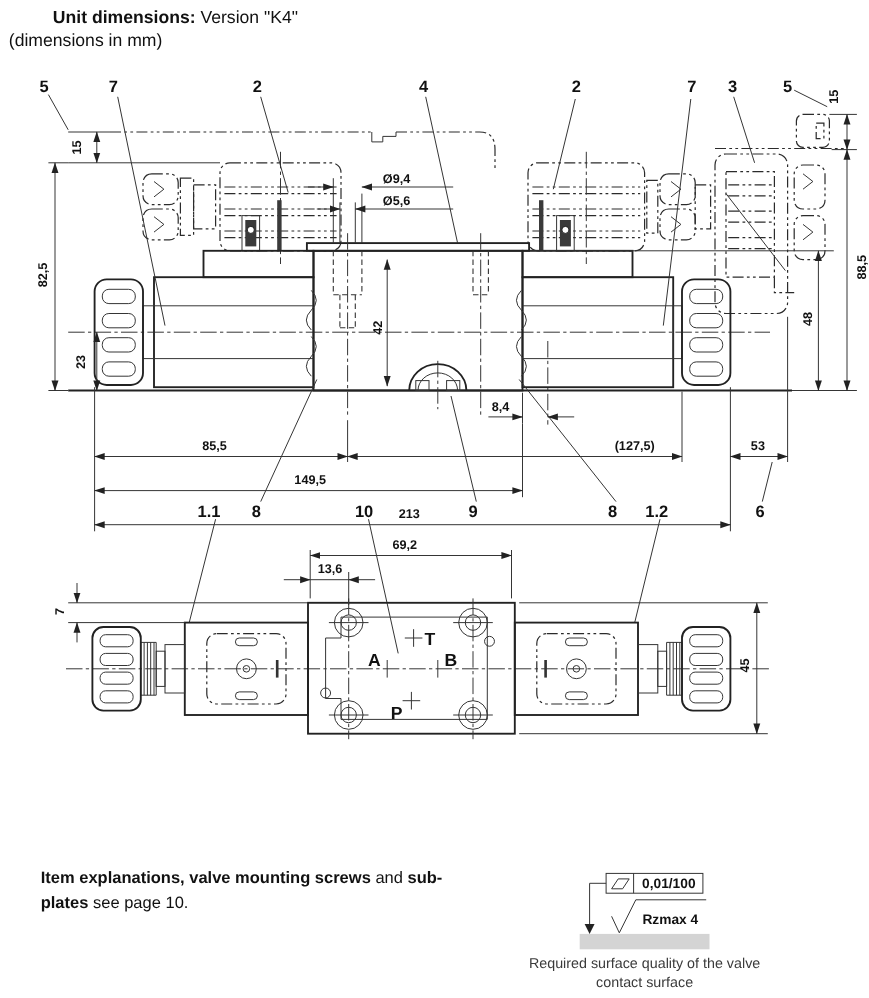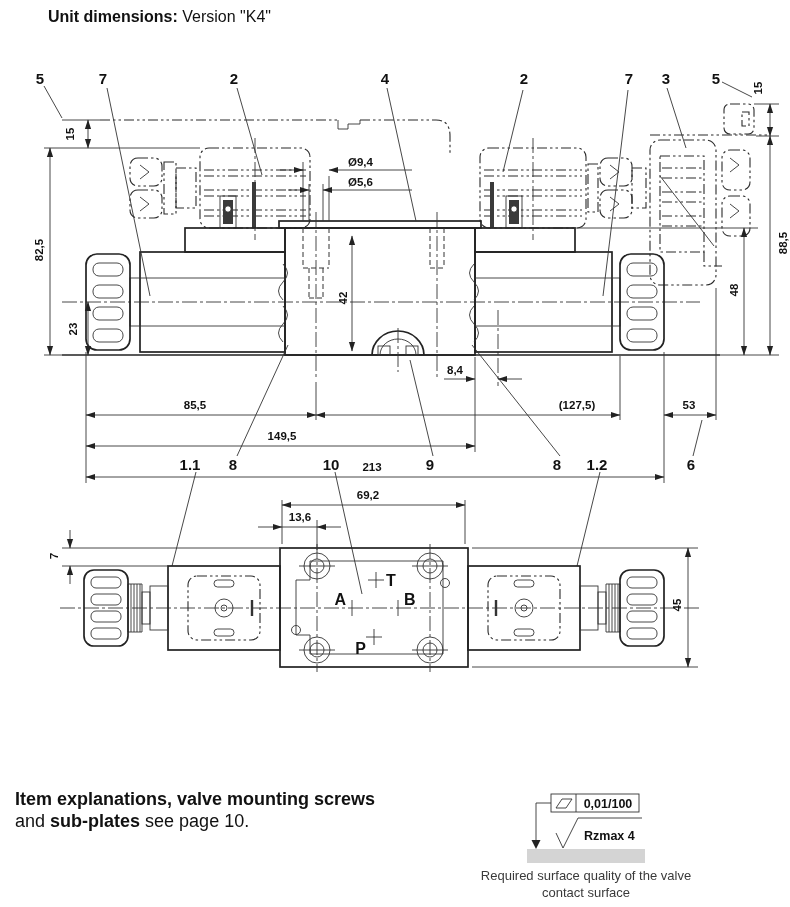--- a/index.html
+++ b/index.html
@@ -1,20 +1,20 @@
 <!DOCTYPE html>
 <html><head>
 <meta charset="utf-8">
 <style>
   html,body{margin:0;padding:0;background:#fff;}
   #page{position:relative;width:790px;height:907px;background:#ffffff;overflow:hidden;
         font-family:"Liberation Sans",sans-serif;color:#111;}
   .hdr{position:absolute;left:8px;top:6px;font-size:16px;line-height:21px;}
   .hdr b{font-weight:bold;margin-left:40px;}
-  .note{position:absolute;left:15px;top:788px;width:390px;font-size:18px;line-height:22px;}
+  .note{position:absolute;left:37px;top:788px;width:390px;font-size:15px;line-height:22px;}
   .note b{font-weight:bold;}
   svg{position:absolute;left:0;top:0;}
   
   .ol{fill:none;stroke:#222;stroke-width:1.7px;}
   .tl{fill:none;stroke:#333;stroke-width:0.9px;}
   .cl{stroke-dasharray:15 3 3 3;}
   .ph{fill:none;stroke:#2b2b2b;stroke-width:1.1px;stroke-dasharray:10 3 2.5 3 2.5 3;}
   .hid{fill:none;stroke:#333;stroke-width:1px;stroke-dasharray:5 3;}
   .dt{font:bold 11.5px "Liberation Sans",sans-serif;fill:#111;}
   .co{font:bold 15px "Liberation Sans",sans-serif;fill:#111;}
@@ -23,20 +23,21 @@
   .sq{font:bold 12.5px "Liberation Sans",sans-serif;fill:#111;}
   .mid{text-anchor:middle;}
 </style>
 </head>
 <body>
 
 <div id="page">
 
   <div class="hdr">
     <div><b>Unit dimensions:</b><span> Version "K4"</span></div>
+    <div>(dimensions in mm)</div>
   </div>
 
   <svg width="790" height="907" viewBox="0 0 790 907">
     <defs>
       <marker id="ar" viewBox="0 0 10 8" refX="9.6" refY="4" markerWidth="11" markerHeight="8.5" orient="auto-start-reverse">
         <path d="M0,0.7 L10,4 L0,7.3 z" fill="#222"></path>
       </marker>
     </defs>
 
     <g>

